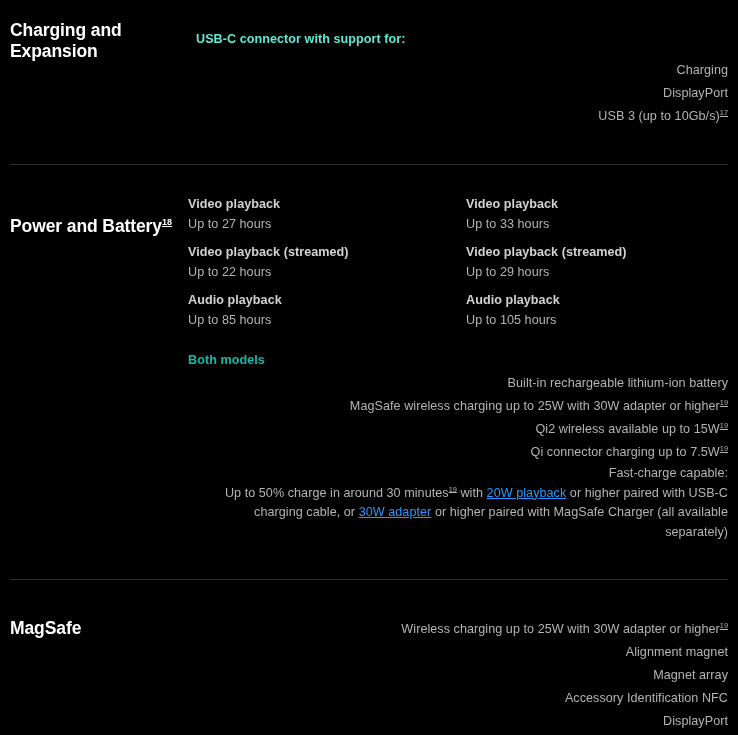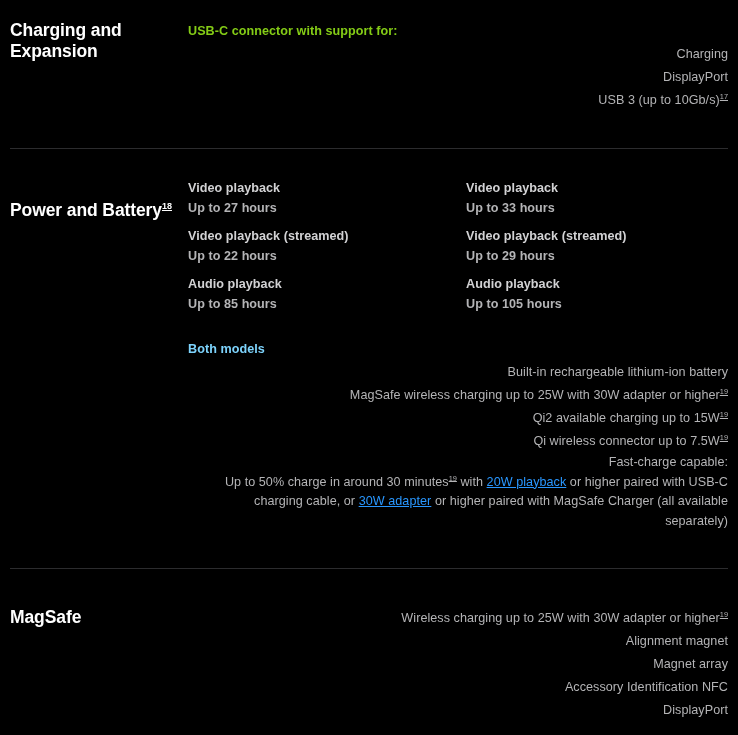--- a/index.html
+++ b/index.html
@@ -58,63 +58,63 @@
 
   .body-col {
     box-sizing: border-box;
   }
   .body-col.col-a { width: 278px; flex: 0 0 278px; }
   .body-col.col-b { width: 262px; flex: 0 0 262px; }
   .body-col.col-full { width: 100%; flex: 1 1 auto; }
 
   
   .lead-line {
-    color: #84cc16;
+    color: #5eead4;
     font-size: 12.6px;
     line-height: 23px;
     font-weight: bold;
-    margin: 0;
+    margin: 8px;
     letter-spacing: 0.05px;
   }
   .body-line {
     color: #b4b4b6;
     font-size: 12.6px;
     line-height: 23px;
     font-weight: normal;
     margin: 0;
     letter-spacing: 0.05px;
     text-align: right;
   }
   .body-line.tight {
     line-height: 19.5px;
   }
 
   .pair {
     margin-bottom: 9px;
   }
-  .pair:last-child { margin-bottom: 9px; }
+  .pair:last-child { margin-bottom: 4px; }
   .pair-label {
     color: #d2d2d4;
     font-size: 12.6px;
     line-height: 19.5px;
     font-weight: bold;
     margin: 0;
     letter-spacing: 0.05px;
   }
   .pair-value {
     color: #b4b4b6;
     font-size: 12.6px;
     line-height: 19.5px;
-    font-weight: bold;
+    font-weight: normal;
     margin: 0;
     letter-spacing: 0.05px;
   }
 
   .group-title {
-    color: #7dd3fc;
+    color: #14b8a6;
     font-size: 12.6px;
     line-height: 23px;
     font-weight: bold;
     margin: 0;
     letter-spacing: 0.05px;
   }
 
   sup.fn {
     font-size: 7.4px;
     vertical-align: super;
@@ -220,24 +220,24 @@
 
         <p class="group-title">Both models</p>
 
         <p class="body-line">
           <span>Built-in rechargeable lithium-ion battery</span>
         </p>
         <p class="body-line">
           <span>MagSafe wireless charging up to 25W with 30W adapter or higher</span><sup class="fn">19</sup>
         </p>
         <p class="body-line">
-          <span>Qi2 available charging up to 15W</span><sup class="fn">19</sup>
-        </p>
-        <p class="body-line">
-          <span>Qi wireless connector up to 7.5W</span><sup class="fn">19</sup>
+          <span>Qi2 wireless available up to 15W</span><sup class="fn">19</sup>
+        </p>
+        <p class="body-line">
+          <span>Qi connector charging up to 7.5W</span><sup class="fn">19</sup>
         </p>
 
         <div class="fastcharge-block">
           <p class="body-line tight">Fast-charge capable:</p>
           <p class="body-line tight">
             <span>Up to 50% charge in around 30 minutes</span><sup class="fn">19</sup><span> with </span><a class="spec-link" href="#">20W playback</a><span> or higher paired with USB-C charging cable, or </span><a class="spec-link" href="#">30W adapter</a><span> or higher paired with MagSafe Charger (all available separately)</span>
           </p>
         </div>
 
       </div>

